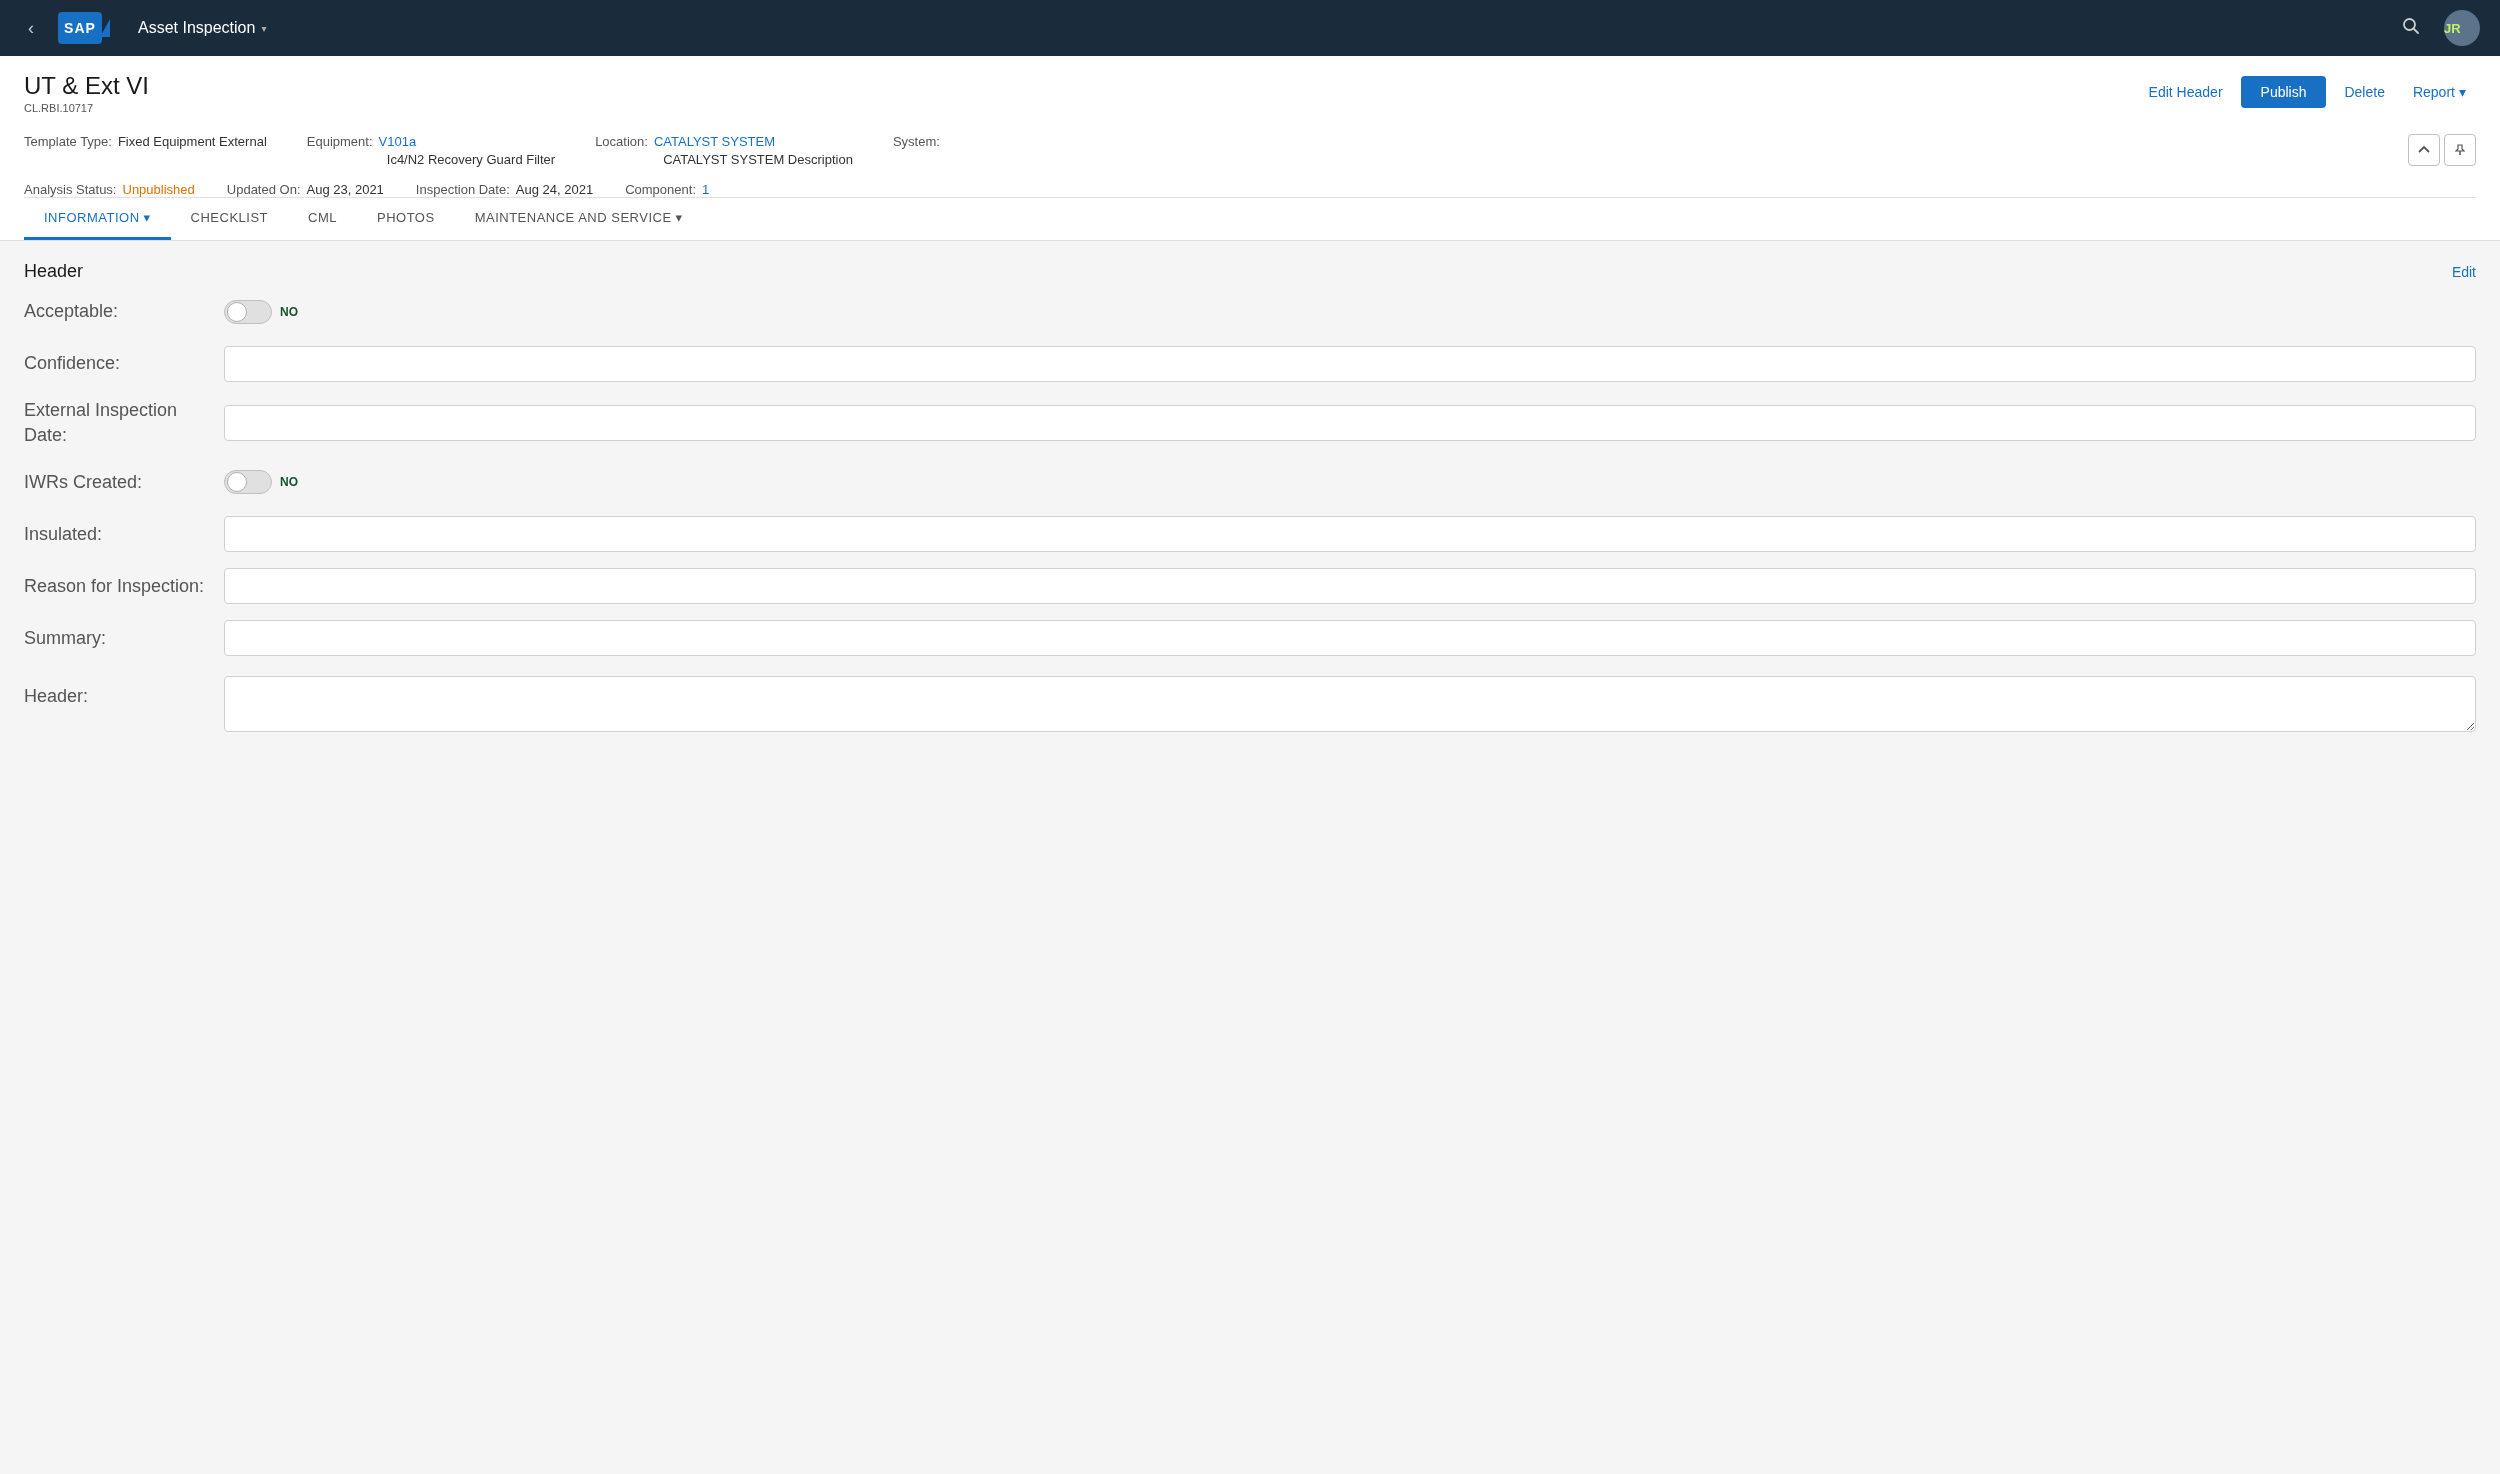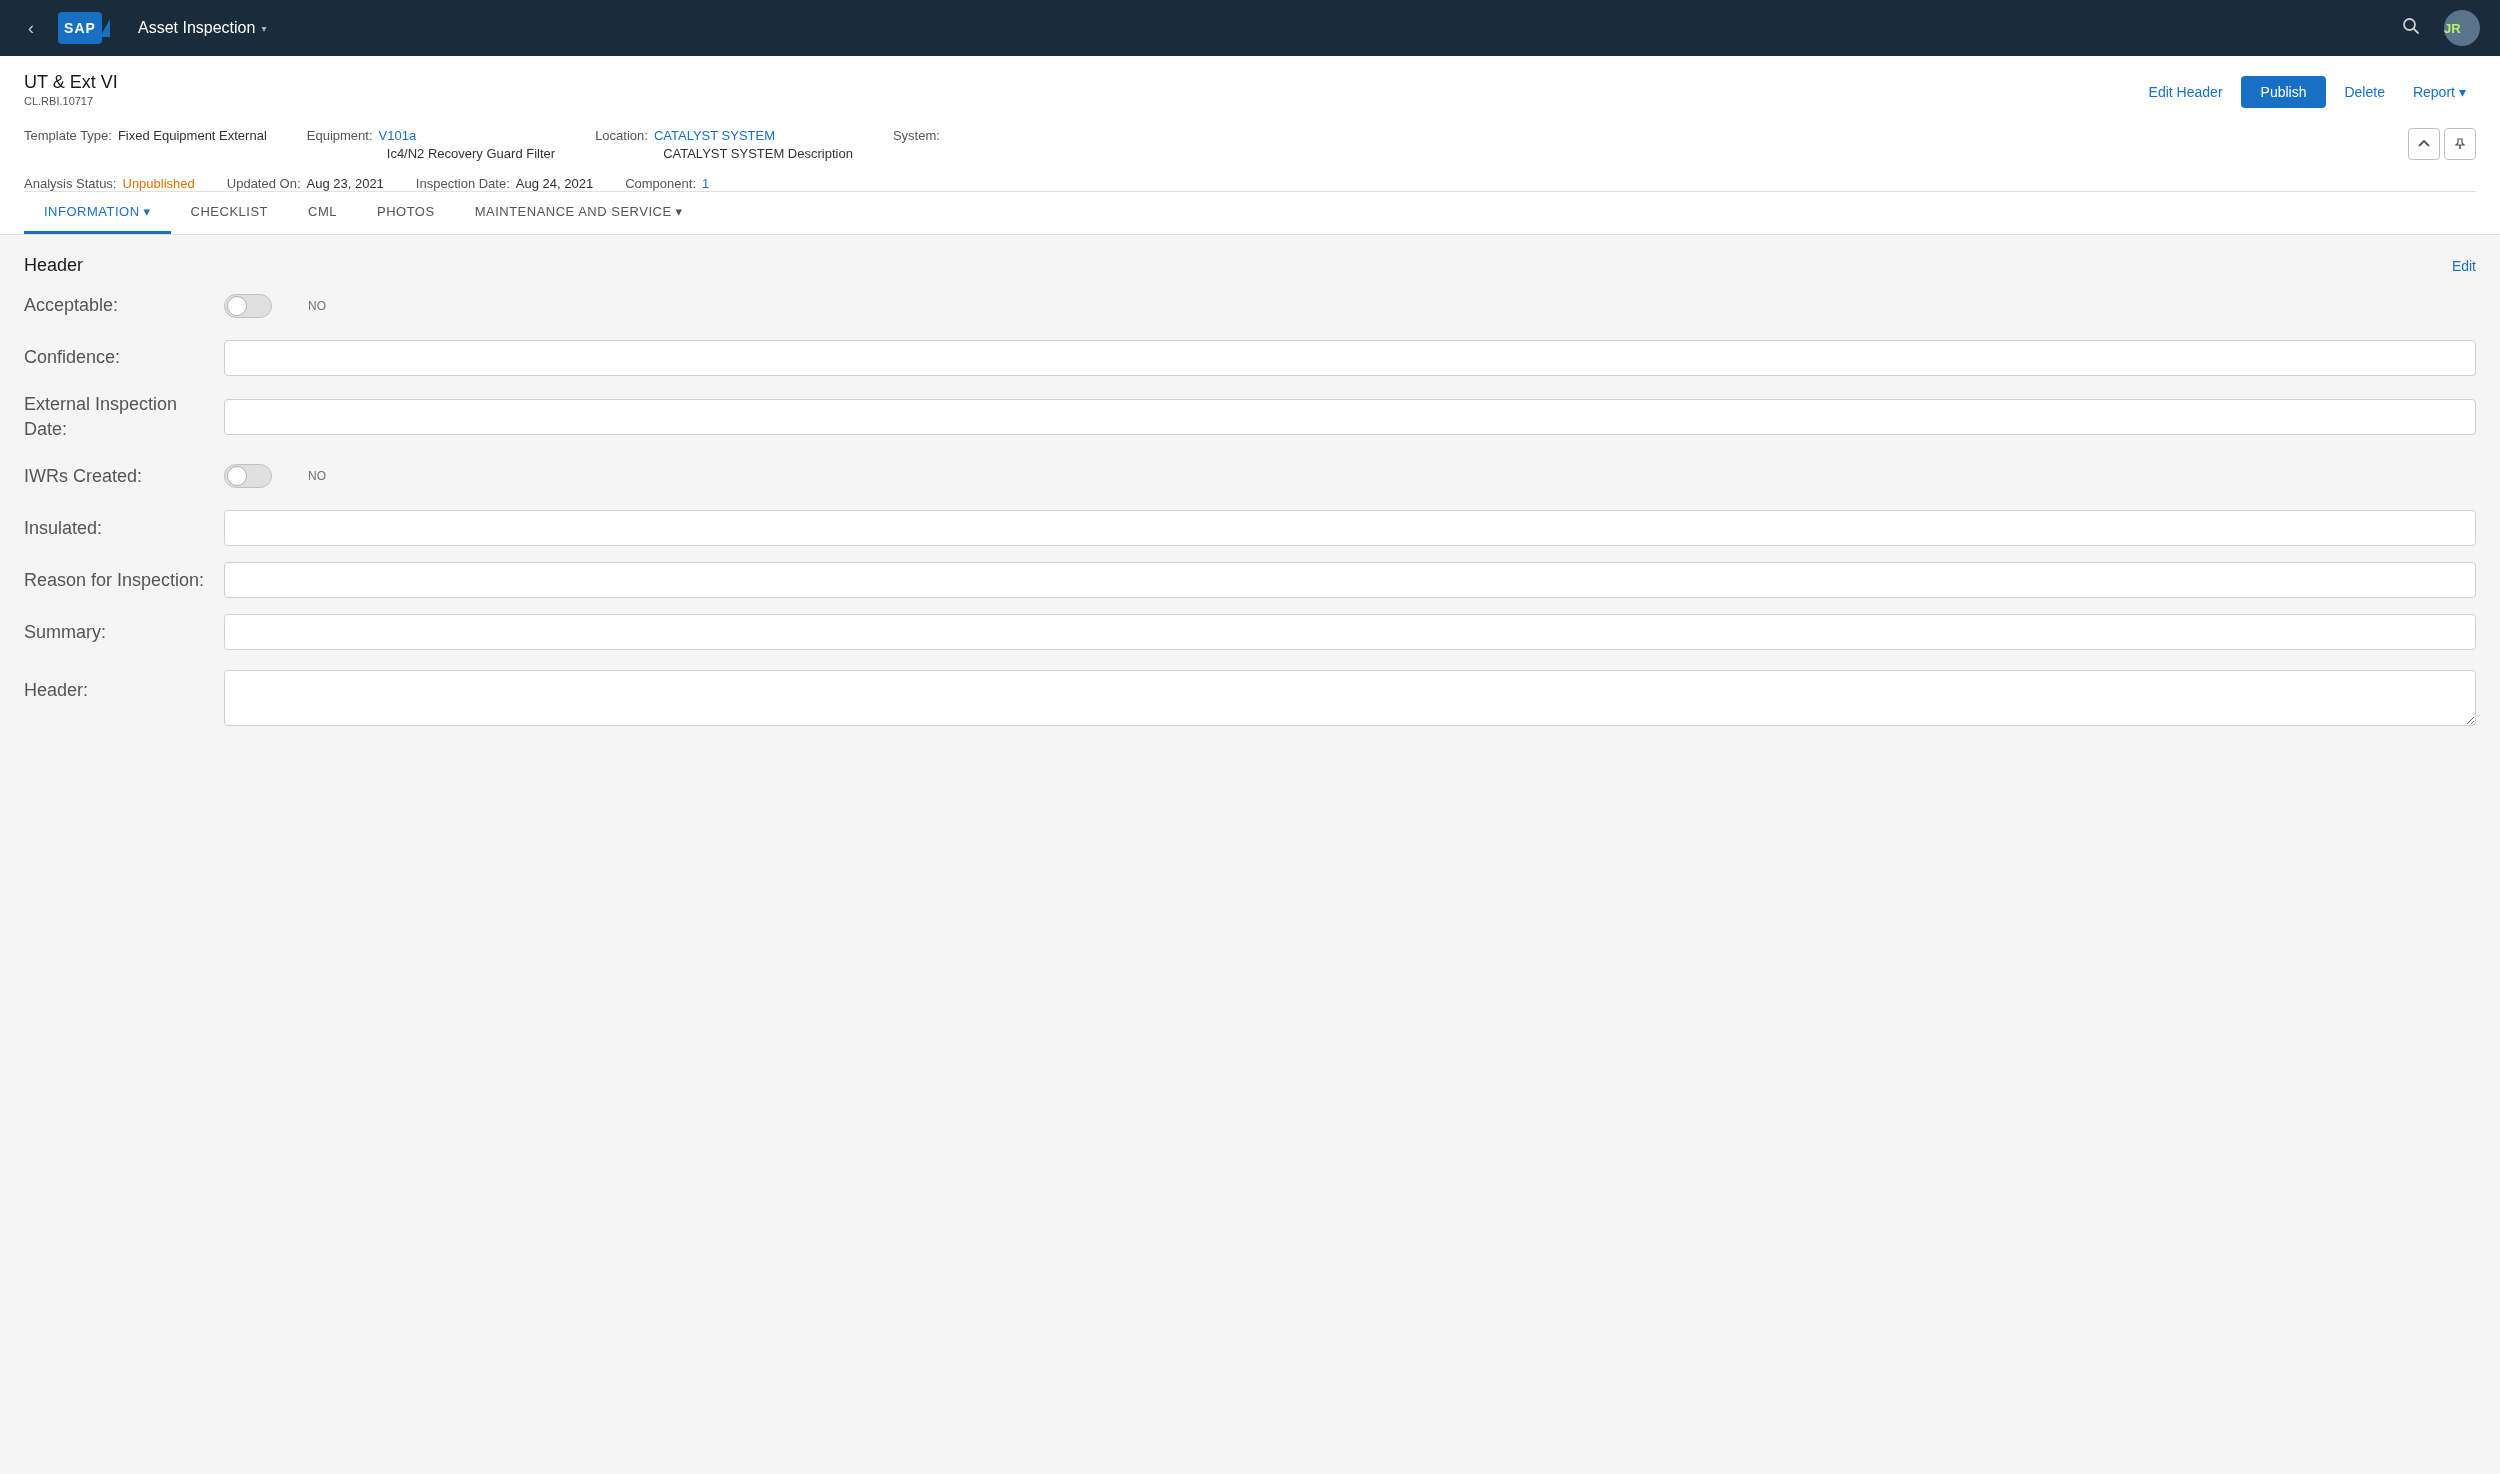--- a/index.html
+++ b/index.html
@@ -96,21 +96,21 @@
       border-bottom: 1px solid #e0e0e0;
     }
     .page-header-top {
       display: flex;
       align-items: flex-start;
       justify-content: space-between;
       padding-bottom: 8px;
     }
     .page-title-block {}
     .page-title {
-      font-size: 18px;
+      font-size: 24px;
       font-weight: 300;
       color: #1a1a1a;
       margin-bottom: 2px;
     }
     .page-subtitle {
       font-size: 11px;
       color: #555;
     }
     .page-actions {
       display: flex;
@@ -330,23 +330,22 @@
       height: 20px;
       background: white;
       border-radius: 50%;
       position: absolute;
       top: 1px;
       left: 2px;
       border: 1px solid #b0b0b0;
     }
     .toggle-label {
       font-size: 12px;
-      color: #737373;
-      font-weight: 400;
-      margin-left: 28px;
+      color: #14532d;
+      font-weight: 700;
     }
   </style>
 </head>
 <body>
 
 <nav class="top-nav">
   <button class="nav-back-btn">‹</button>
 
   <div class="sap-logo">
     <div class="sap-logo-box">

